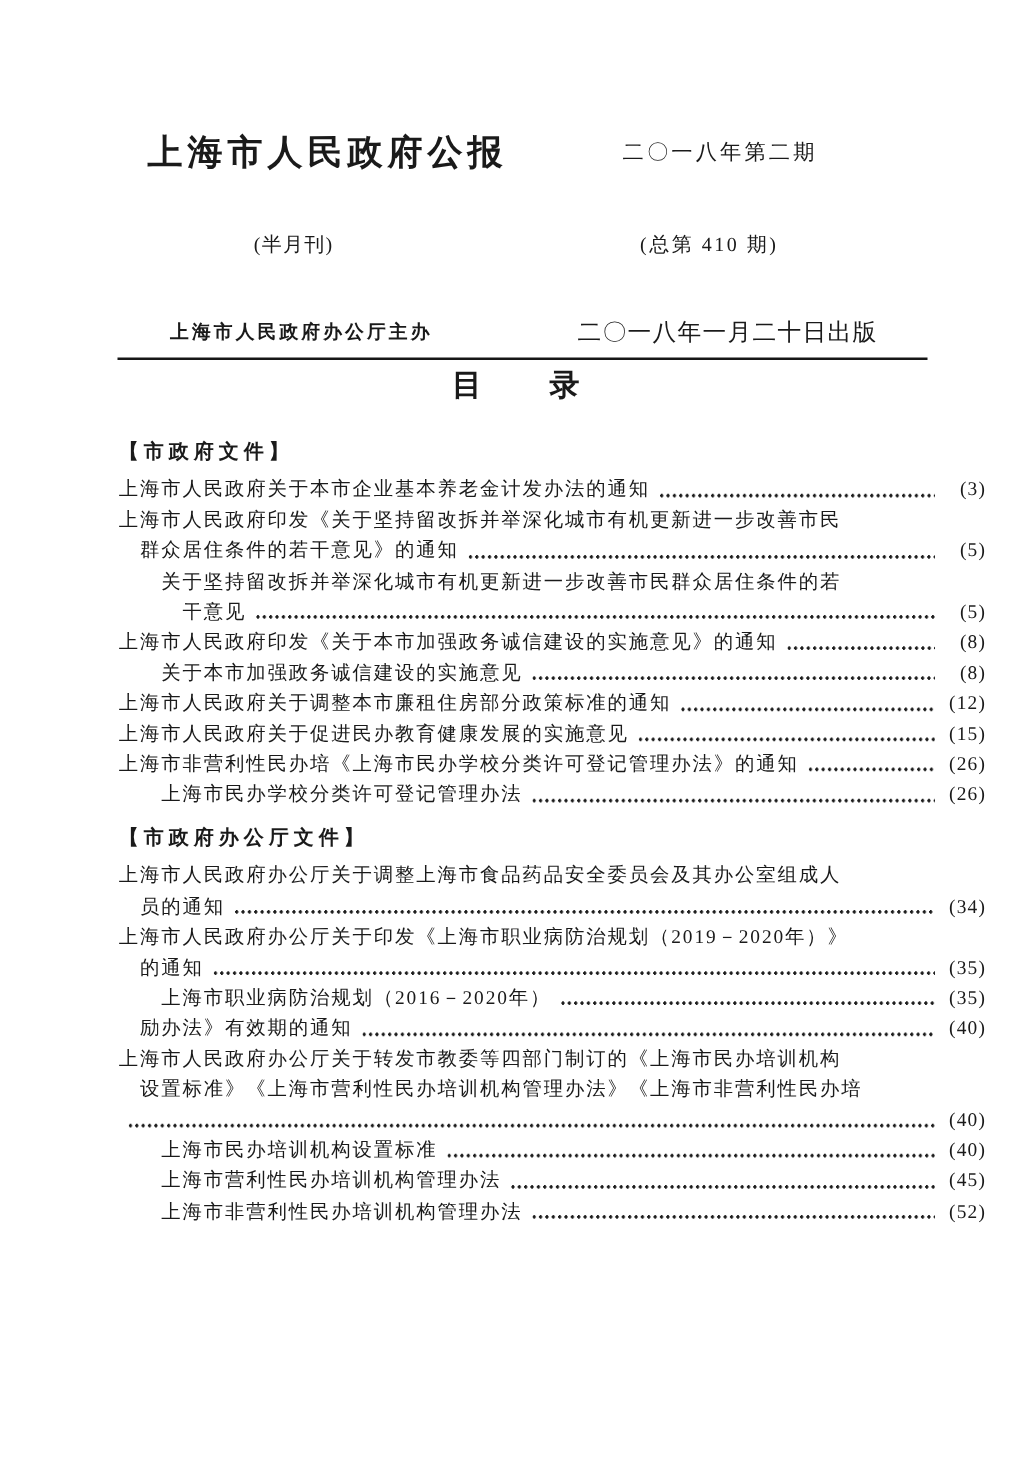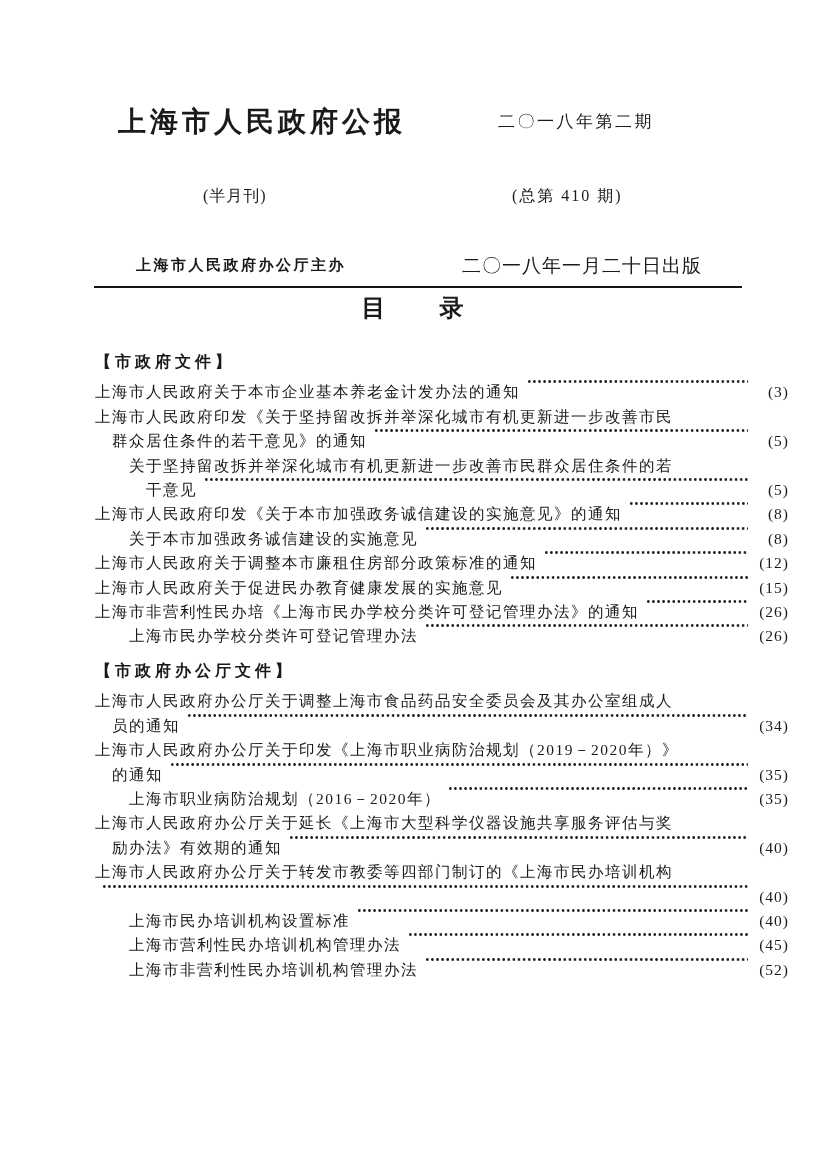--- a/index.html
+++ b/index.html
@@ -55,21 +55,21 @@
     font-size: 15.5px;
     line-height: 24.4px;
     letter-spacing: 1.5px;
   }
   .toc-section-heading {
     font-size: 16px; font-weight: 700;
     letter-spacing: 4px;
     margin-bottom: 6px;
   }
   .toc-section + .toc-section { margin-top: 10px; }
-  .toc-line { display: flex; }
+  .toc-line { display: flex; align-items: flex-end; }
   .toc-text { white-space: pre; font-weight: 500; }
   .ind-1 { padding-left: 17px; }
   .ind-2 { padding-left: 34px; }
   .ind-3 { padding-left: 51px; }
   .dots {
     flex: 1 1 auto;
     height: 3px;
     margin: 0 5px 7px 8px;
     background-image: radial-gradient(circle at 1.3px 1.5px, #1c1c1c 1.2px, rgba(0,0,0,0) 1.45px);
     background-size: 5.1px 3px;
@@ -197,31 +197,31 @@
         </div>
         <div>
           <div class="toc-line">
             <span class="toc-text ind-2">上海市职业病防治规划（2016－2020年）</span>
             <span class="dots"></span>
             <span class="page-num">(35)</span>
           </div>
         </div>
         <div>
           <div class="toc-line">
-            <span class="toc-text">上海市人民政府办公厅关于延长《上海市大型科学仪器设施共享服务评估与奖</span>
-          </div>
-          <div class="toc-line">
             <span class="toc-text ind-1">励办法》有效期的通知</span>
             <span class="dots"></span>
             <span class="page-num">(40)</span>
           </div>
         </div>
         <div>
           <div class="toc-line">
             <span class="toc-text">上海市人民政府办公厅关于转发市教委等四部门制订的《上海市民办培训机构</span>
+          </div>
+          <div class="toc-line">
+            <span class="toc-text ind-1">设置标准》《上海市营利性民办培训机构管理办法》《上海市非营利性民办培</span>
           </div>
           <div class="toc-line">
             <span class="dots"></span>
             <span class="page-num">(40)</span>
           </div>
         </div>
         <div>
           <div class="toc-line">
             <span class="toc-text ind-2">上海市民办培训机构设置标准</span>
             <span class="dots"></span>

